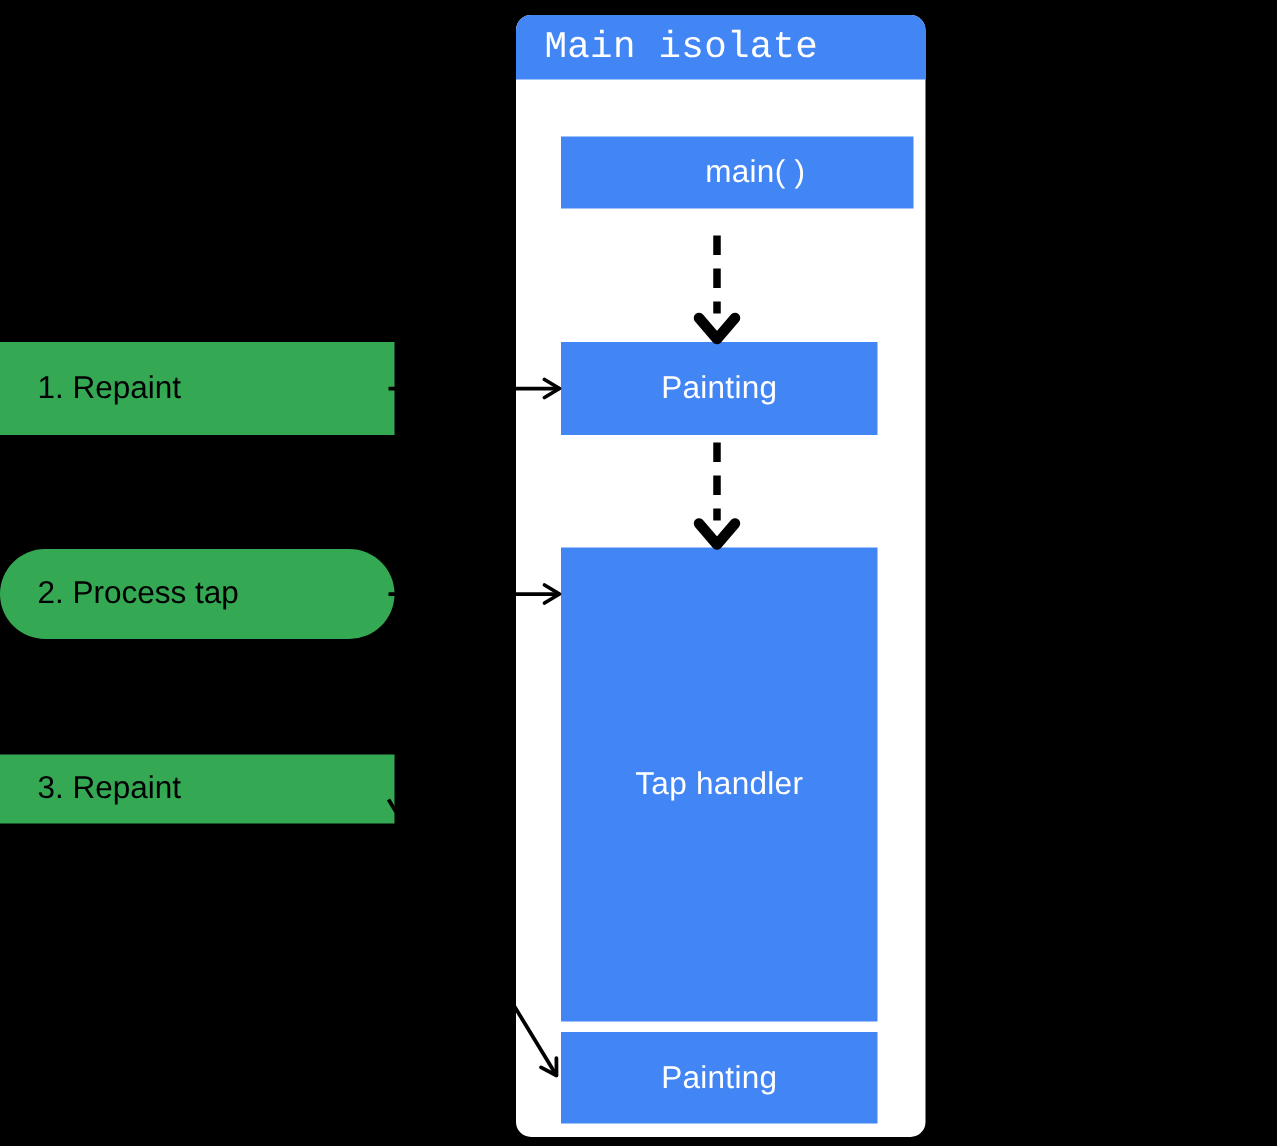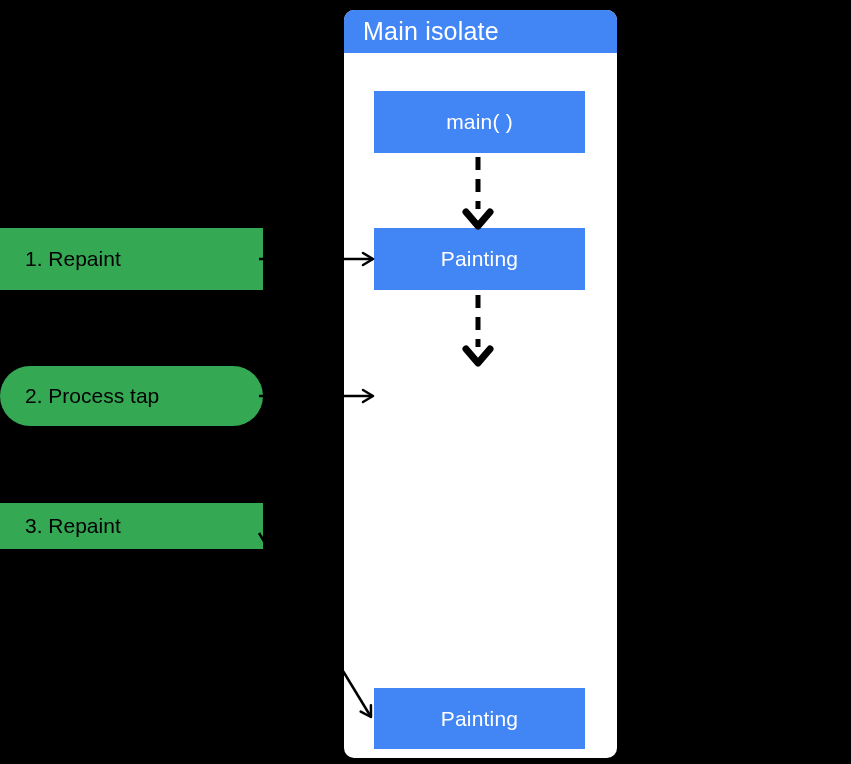--- a/index.html
+++ b/index.html
@@ -33,34 +33,35 @@
     width: 100%;
     height: 43px;
     background: var(--blue, #4285F4);
     display: flex;
     align-items: center;
     box-sizing: border-box;
     padding-left: 19px;
     color: var(--box_text, #fff);
     font-size: 25px;
     letter-spacing: 0.2px;
+    font-family: Liberation Mono, monospace;
   }
   .node {
     position: absolute;
     left: 30px;
     width: 211px;
     background: var(--blue, #4285F4);
     color: var(--box_text, #fff);
     display: flex;
     align-items: center;
     justify-content: center;
     font-size: 21px;
     letter-spacing: 0.2px;
   }
-  .node-main      { top: 81px;  height: 62px; }
+  .node-main      { top: 81px;  height: 48px; padding-left: 24px; }
   .node-painting1 { top: 218px; height: 62px; }
   .node-tap       { top: 355px; height: 316px; }
   .node-painting2 { top: 678px; height: 61px; }
 
   
   .step {
     position: absolute;
     left: 0;
     width: 263px;
     background: var(--green, #34A853);
@@ -121,20 +122,23 @@
   <div class="panel">
     <div class="panel-header">
       <span>Main isolate</span>
     </div>
     <div class="node node-main">
       <span>main( )</span>
     </div>
     <div class="node node-painting1">
       <span>Painting</span>
     </div>
+    <div class="node node-tap">
+      <span>Tap handler</span>
+    </div>
     <div class="node node-painting2">
       <span>Painting</span>
     </div>
   </div>
 
   <svg class="arrows" viewBox="0 0 851 764">
     <defs>
       <marker id="ah" markerUnits="userSpaceOnUse" markerWidth="18" markerHeight="18" refX="13" refY="8" orient="auto">
         <path d="M3,2 L13,8 L3,14" fill="none" stroke="#000" stroke-width="2.5" stroke-linecap="round" stroke-linejoin="round"></path>
       </marker>

